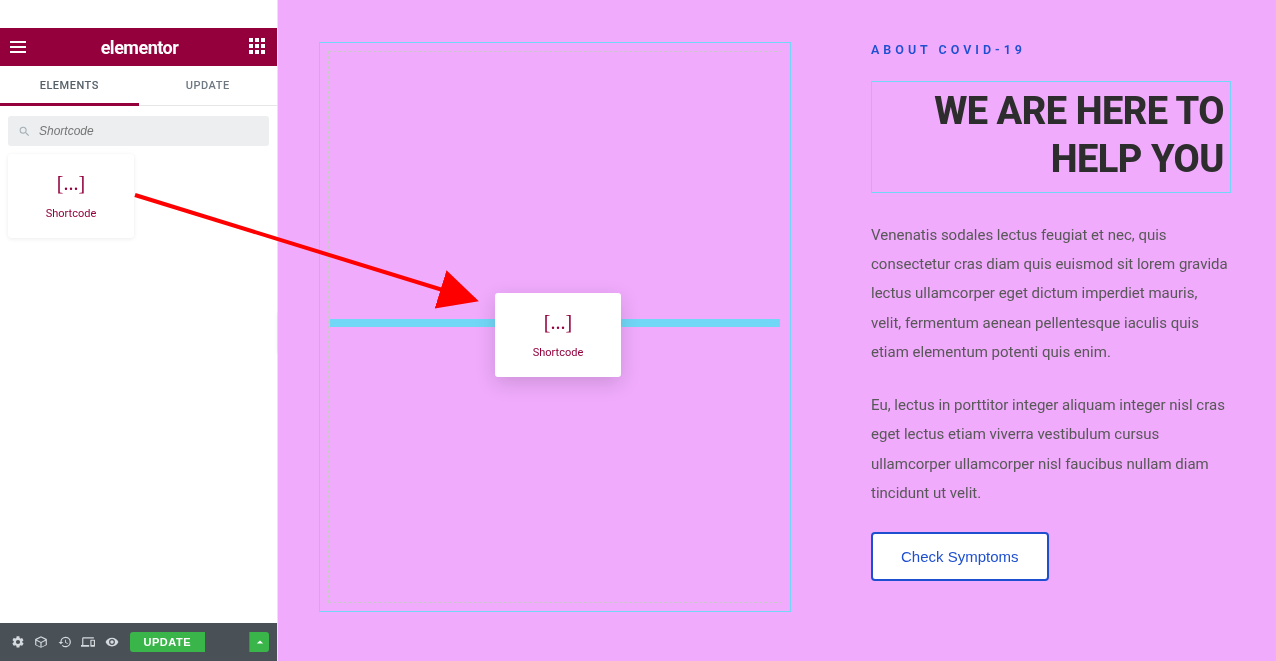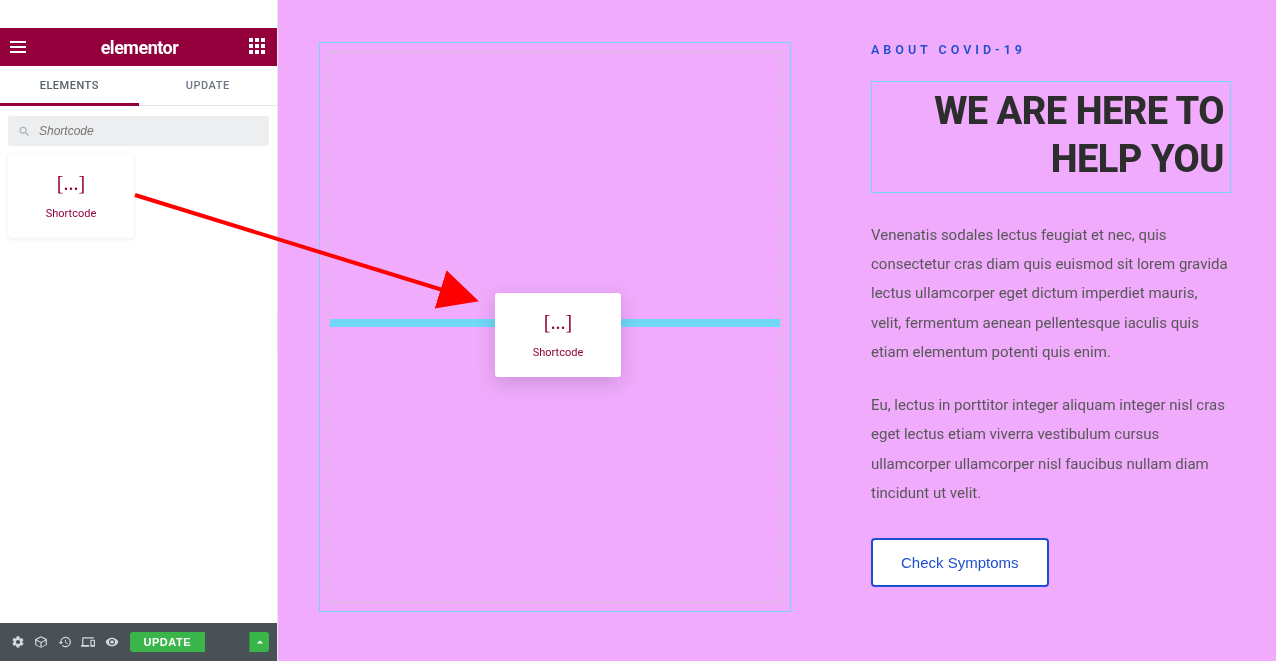--- a/index.html
+++ b/index.html
@@ -52,21 +52,21 @@
   .drag-card { position: absolute; left: 495px; top: 293px; width: 126px; height: 84px; background: #fff; border-radius: 3px; display: flex; flex-direction: column; align-items: center; justify-content: center; gap: 12px; box-shadow: 0 6px 20px rgba(0,0,0,0.15); cursor: grabbing; }
   .drag-card .wicon { color: #93003c; font-size: 20px; font-weight: 400; font-family: Georgia, serif; }
   .drag-card .wname { font-size: 11px; color: #93003c; }
 
   
   .content { position: absolute; left: 593px; top: 42px; width: 360px; }
   .eyebrow { font-size: 12.5px; font-weight: 600; letter-spacing: 4px; color: #1e4fd1; margin-bottom: 24px; }
   .headline-wrap { border: 1px solid #71d7f7; padding: 6px 6px 8px; margin-bottom: 28px; text-align: right; }
   .headline { font-size: 38px; font-weight: 800; line-height: 1.26; color: #2d2d2d; letter-spacing: -0.5px; }
   .para { font-size: 15px; line-height: 1.95; color: #585858; margin-bottom: 24px; }
-  .cta-btn { display: inline-block; border: 2px solid #1e4fd1; color: #1e4fd1; background: #fff; padding: 14px 28px; font-size: 15px; border-radius: 4px; cursor: pointer; margin-top: 6px; }
+  .cta-btn { display: inline-block; border: 2px solid #1e4fd1; color: #1e4fd1; background: #fff; padding: 14px 28px; font-size: 15px; border-radius: 4px; cursor: pointer; }
 
   .deco { position: absolute; right: 0; bottom: 0; width: 100px; height: 50px; overflow: hidden; }
   .deco svg { width: 140px; height: 80px; }
 
   
   .arrow { position: absolute; left: 130px; top: 190px; width: 360px; height: 130px; pointer-events: none; }
 </style>
 </head>
 <body>
 

